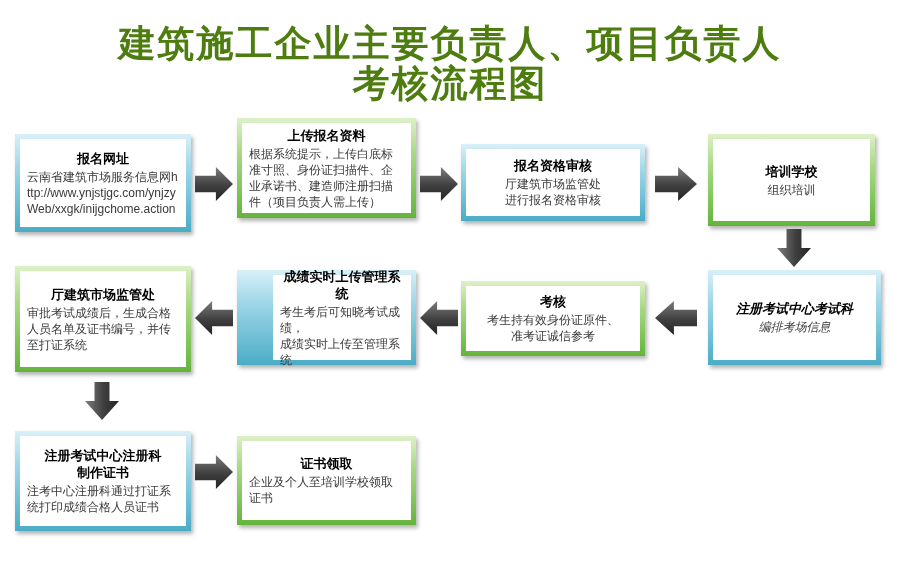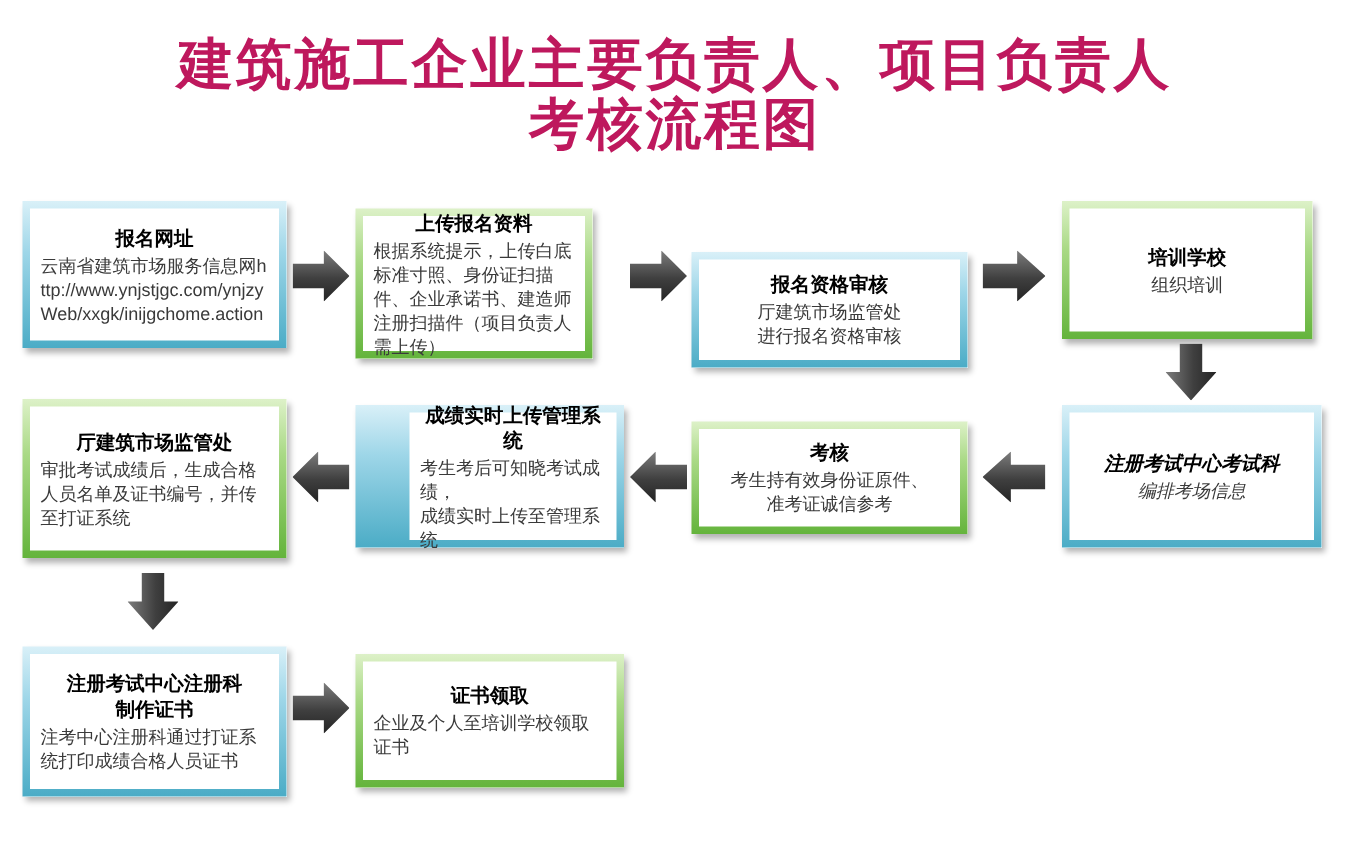--- a/index.html
+++ b/index.html
@@ -3,21 +3,21 @@
 <meta charset="utf-8">
 <style>
   * { margin: 0; padding: 0; box-sizing: border-box; }
   html, body { width: 900px; height: 564px; background: #ffffff; overflow: hidden; }
   body { font-family: "Liberation Sans", sans-serif; position: relative; }
 
   .canvas { position: absolute; left: 0; top: 0; width: 900px; height: 564px; background: #fff; }
 
   .page-title {
     position: absolute; left: 0; top: 24px; width: 100%;
-    text-align: center; color: #be185d;
+    text-align: center; color: #4d7c0f;
     font-family: "Liberation Serif", serif;
     font-size: 37px; font-weight: 600; line-height: 40px; letter-spacing: 2px;
   }
 
   
   .box {
     position: absolute; padding: 5px;
     box-shadow: 2px 3px 4px rgba(0,0,0,0.30);
   }
   .box.blue  { background: linear-gradient(180deg, #d9f0f8 0%, #9ed6e8 35%, #4bacc6 100%); }
@@ -63,30 +63,30 @@
 
   <div class="box blue" style="left:15px; top:134px; width:176px; height:98px;">
     <div class="box-inner">
       <div class="box-title">报名网址</div>
       <div class="box-body body-left">云南省建筑市场服务信息网http://www.ynjstjgc.com/ynjzyWeb/xxgk/inijgchome.action</div>
     </div>
   </div>
 
   <div class="arrow right" style="left:195px; top:167px; width:38px; height:34px;"></div>
 
-  <div class="box green" style="left:237px; top:139px; width:158px; height:100px;">
+  <div class="box green" style="left:237px; top:118px; width:179px; height:100px;">
     <div class="box-inner">
       <div class="box-title">上传报名资料</div>
       <div class="box-body body-left">根据系统提示，上传白底标准寸照、身份证扫描件、企业承诺书、建造师注册扫描件（项目负责人需上传）</div>
     </div>
   </div>
 
   <div class="arrow right" style="left:420px; top:167px; width:38px; height:34px;"></div>
 
-  <div class="box blue" style="left:461px; top:144px; width:184px; height:77px;margin-top:24px;">
+  <div class="box blue" style="left:461px; top:144px; width:184px; height:77px;">
     <div class="box-inner">
       <div class="box-title">报名资格审核</div>
       <div class="box-body body-center">厅建筑市场监管处
 进行报名资格审核</div>
     </div>
   </div>
 
   <div class="arrow right" style="left:655px; top:167px; width:42px; height:34px;"></div>
 
   <div class="box green" style="left:708px; top:134px; width:167px; height:92px;">

